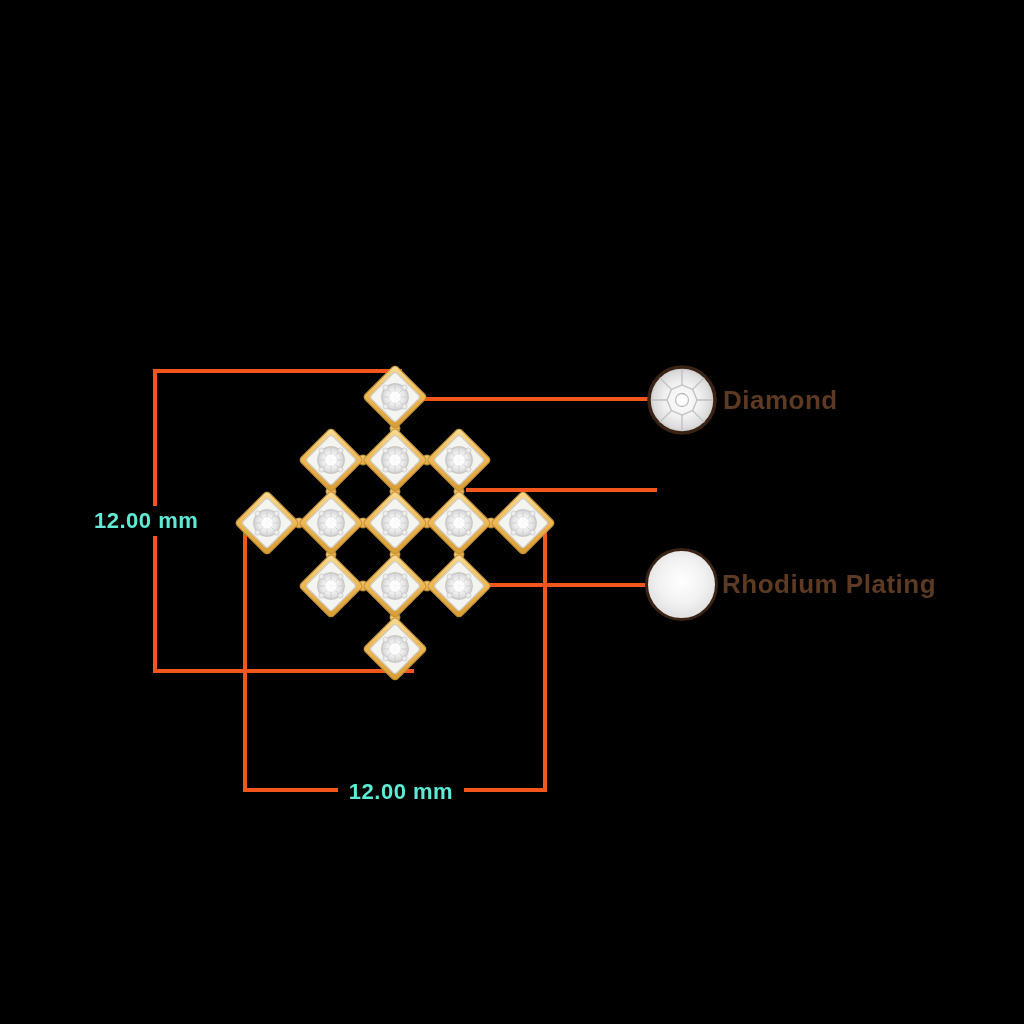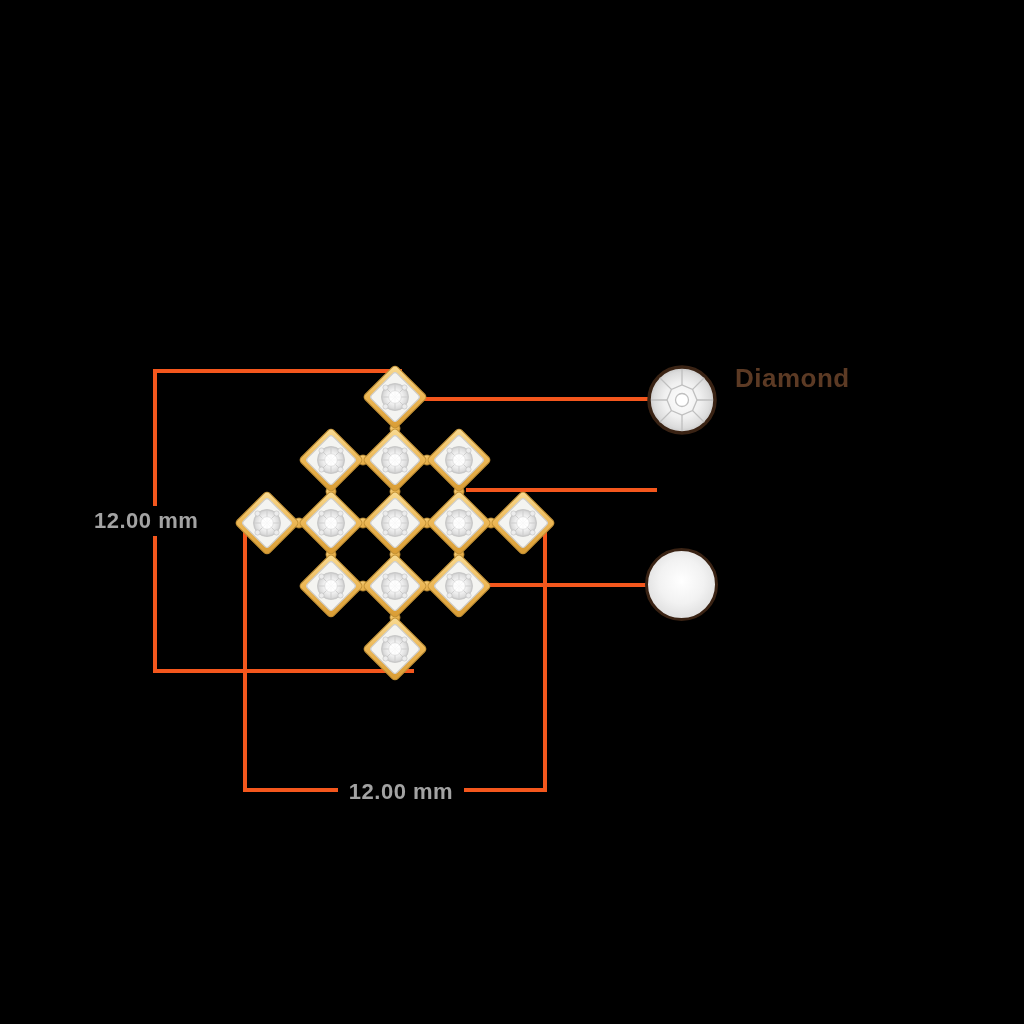--- a/index.html
+++ b/index.html
@@ -17,34 +17,34 @@
     height: 1024px;
     background: #000000;
   }
   .diagram-svg {
     position: absolute;
     left: 0; top: 0;
   }
   .dim-label {
     position: absolute;
     background: #000000;
-    color: #a3a3a3;
+    color: #5eead4;
     font-weight: bold;
     font-size: 22px;
     letter-spacing: 0.5px;
     padding: 2px 6px;
     white-space: nowrap;
   }
   .dim-label.height { left: 88px; top: 506px; }
   .dim-label.width  { left: 338px; top: 777px; width: 114px; text-align: center; }
   .legend-row {
     position: absolute;
     display: flex;
-    align-items: flex-start;
-    gap: 16px;
+    align-items: center;
+    gap: 4px;
   }
   .legend-row.r1 { left: 645px; top: 363px; }
   .legend-row.r2 { left: 645px; top: 453px; }
   .legend-row.r3 { left: 645px; top: 548px; }
   .swatch {
     width: 67px;
     height: 67px;
     border-radius: 50%;
     border: 3.5px solid #3A2314;
     box-sizing: content-box;
@@ -159,15 +159,16 @@
                  M-15,0 L-31,0 M-10.6,-10.6 L-22.3,-22.3 M0,-15 L0,-31 M10.6,-10.6 L22.3,-22.3"></path>
         <circle r="6.5" fill="#ffffff" fill-opacity="0.9"></circle>
       </g>
     </svg>
     <span class="legend-label">Diamond</span>
   </div>
 
 
   <div class="legend-row r3">
     <div class="swatch silver"></div>
+    <span class="legend-label">Rhodium Plating</span>
   </div>
 
 </div>
 
 </body></html>

